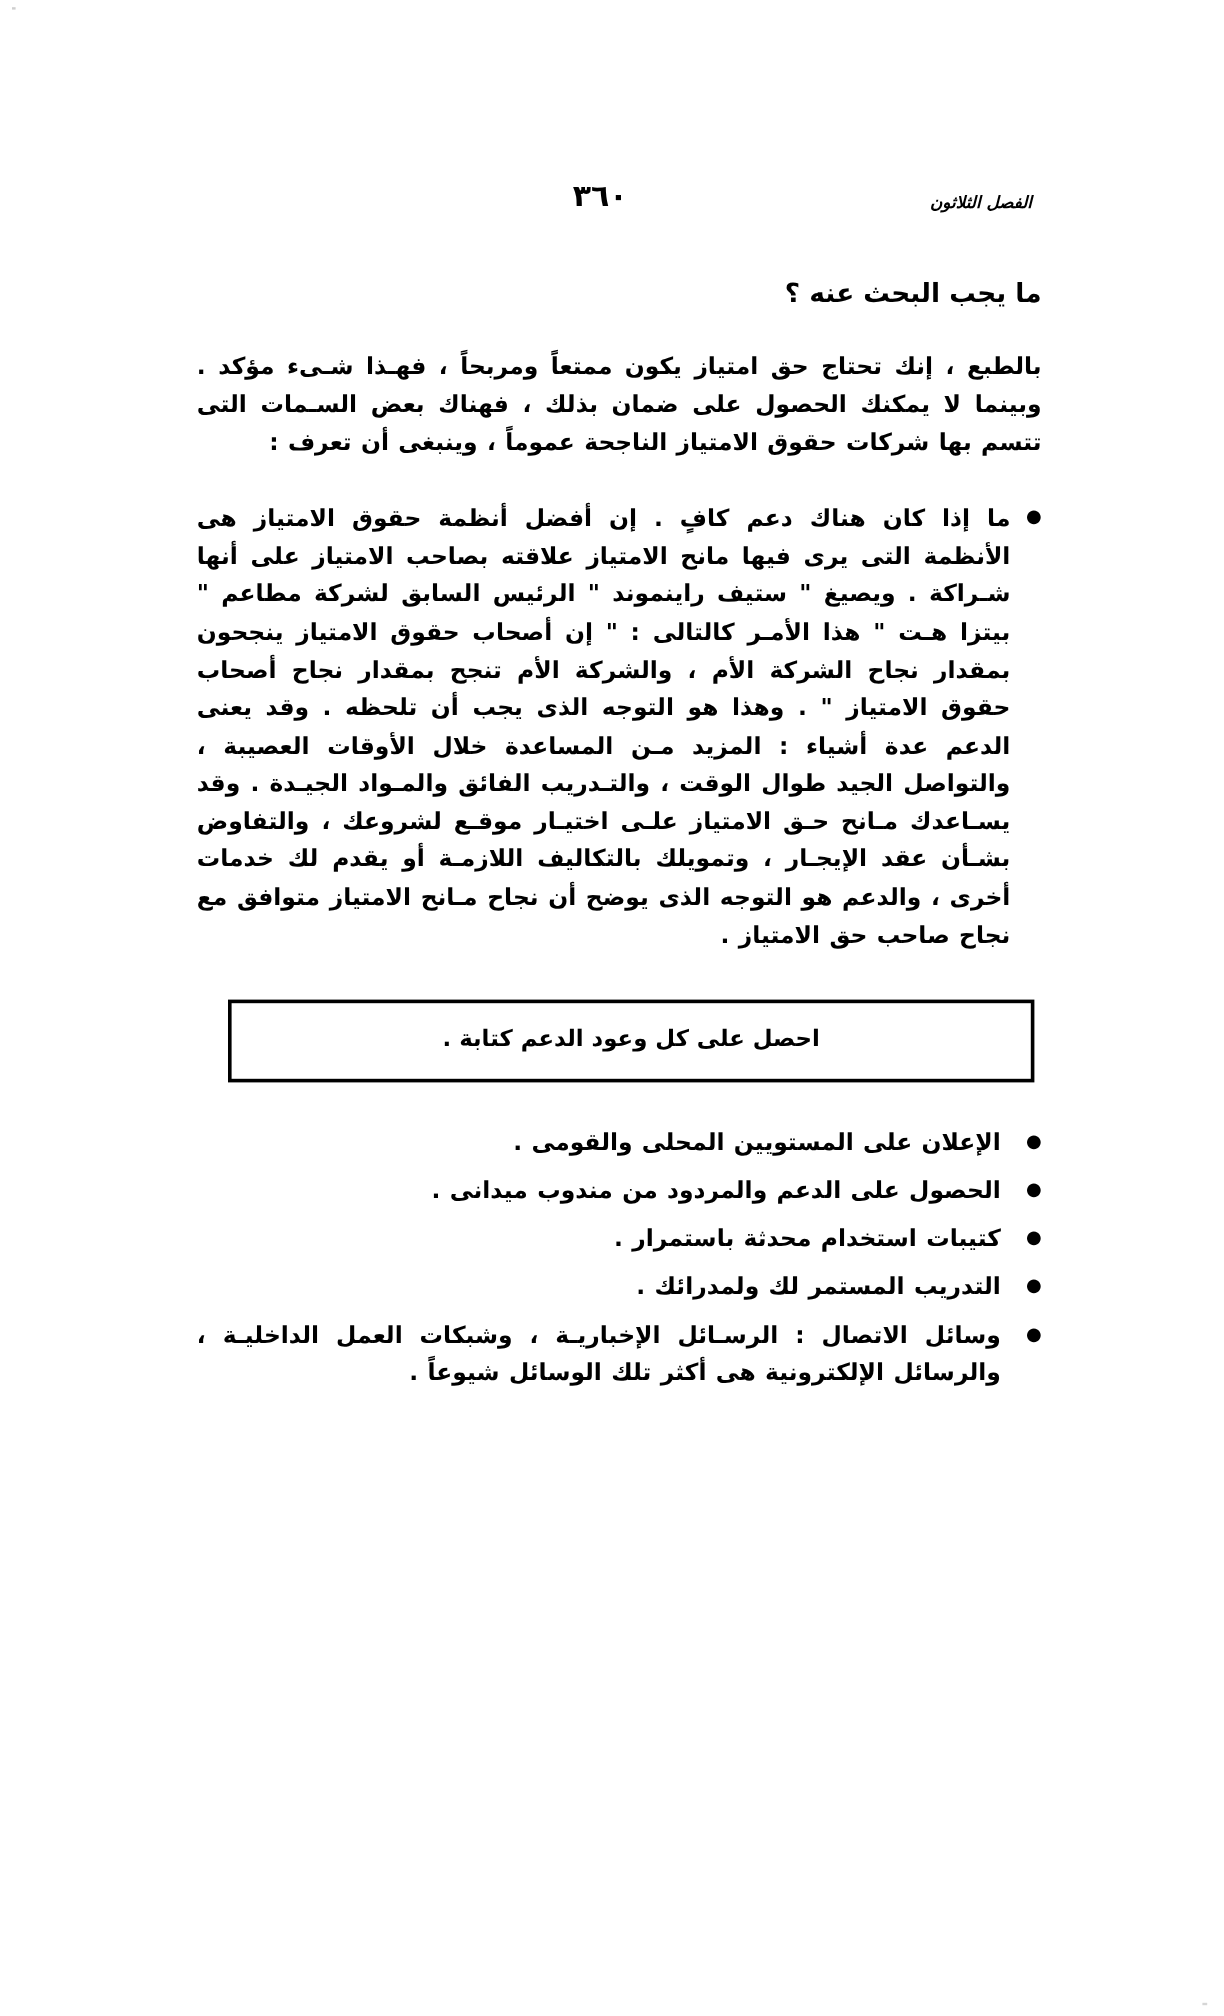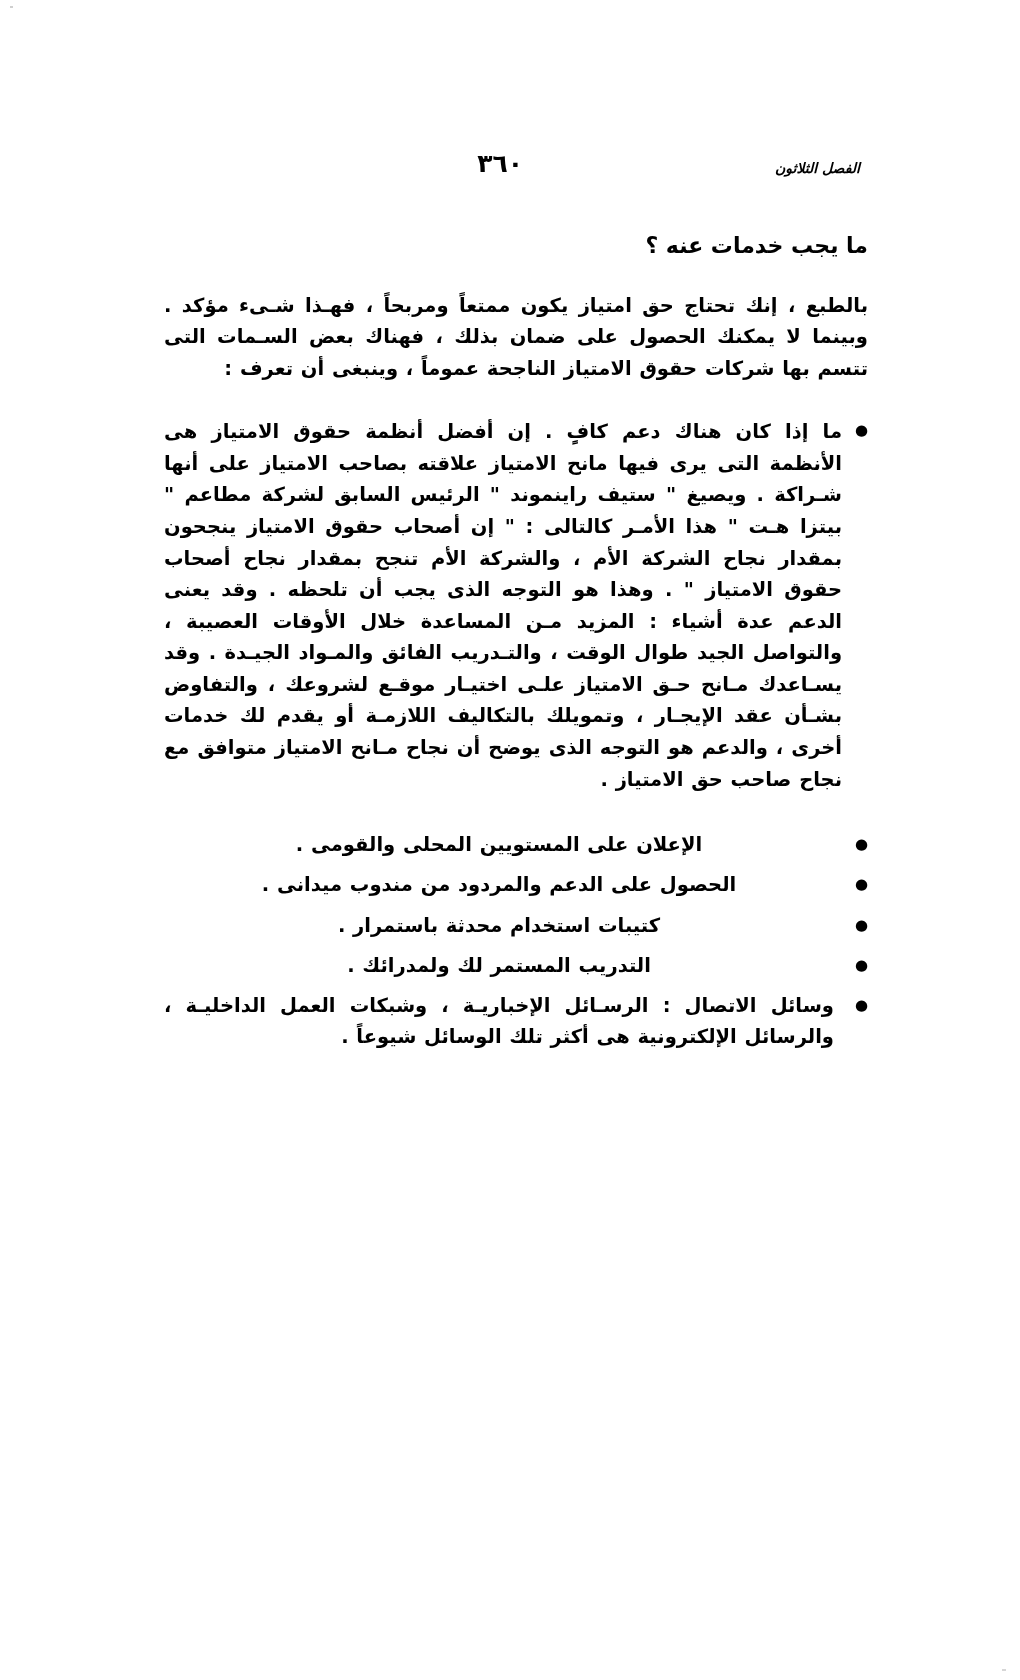--- a/index.html
+++ b/index.html
@@ -164,21 +164,20 @@
     font-size: 15px;
     line-height: 1.6;
     padding-top: 3px;
     text-align: right;
   }
   .bullet-list .li-text {
     flex: 1 1 auto;
     font-size: 19.5px;
     font-weight: 700;
     line-height: 1.6;
-    text-align: center;
     word-spacing: 1px;
   }
   .bullet-list li.multi .li-text {
     text-align: justify;
     text-align-last: right;
   }
 
   
   #footer-watermark {
     position: absolute;
@@ -201,31 +200,34 @@
   <span class="scan-edge speck-tl"></span>
   <span class="scan-edge speck-br"></span>
 
   <div id="running-head">
     <span class="chapter-label">الفصل الثلاثون</span>
     <span class="folio">٣٦٠</span>
   </div>
 
   <div id="content">
 
-    <h2 class="section-heading">ما يجب خدمات عنه ؟</h2>
+    <h2 class="section-heading">ما يجب البحث عنه ؟</h2>
 
     <p class="para indent-first">بالطبع ، إنك تحتاج حق امتياز يكون ممتعاً ومربحاً ، فهـذا شـىء مؤكد . وبينما لا يمكنك الحصول على ضمان بذلك ، فهناك بعض السـمات التى تتسم بها شركات حقوق الامتياز الناجحة عموماً ، وينبغى أن تعرف :</p>
 
     <div class="gap-lg"></div>
 
     <div class="bullet-block">
       <span class="bullet-mark">●</span>
       <span class="bullet-body">ما إذا كان هناك دعم كافٍ . إن أفضل أنظمة حقوق الامتياز هى الأنظمة التى يرى فيها مانح الامتياز علاقته بصاحب الامتياز على أنها شـراكة . ويصيغ " ستيف راينموند " الرئيس السابق لشركة مطاعم " بيتزا هـت " هذا الأمـر كالتالى : " إن أصحاب حقوق الامتياز ينجحون بمقدار نجاح الشركة الأم ، والشركة الأم تنجح بمقدار نجاح أصحاب حقوق الامتياز " . وهذا هو التوجه الذى يجب أن تلحظه . وقد يعنى الدعم عدة أشياء : المزيد مـن المساعدة خلال الأوقات العصيبة ، والتواصل الجيد طوال الوقت ، والتـدريب الفائق والمـواد الجيـدة . وقد يسـاعدك مـانح حـق الامتياز علـى اختيـار موقـع لشروعك ، والتفاوض بشـأن عقد الإيجـار ، وتمويلك بالتكاليف اللازمـة أو يقدم لك خدمات أخرى ، والدعم هو التوجه الذى يوضح أن نجاح مـانح الامتياز متوافق مع نجاح صاحب حق الامتياز .</span>
     </div>
 
+    <div class="callout-box">
+      <div class="callout-text">احصل على كل وعود الدعم كتابة .</div>
+    </div>
 
 
     <ul class="bullet-list">
       <li>
         <span class="li-mark">●</span>
         <span class="li-text">الإعلان على المستويين المحلى والقومى .</span>
       </li>
       <li>
         <span class="li-mark">●</span>
         <span class="li-text">الحصول على الدعم والمردود من مندوب ميدانى .</span>

